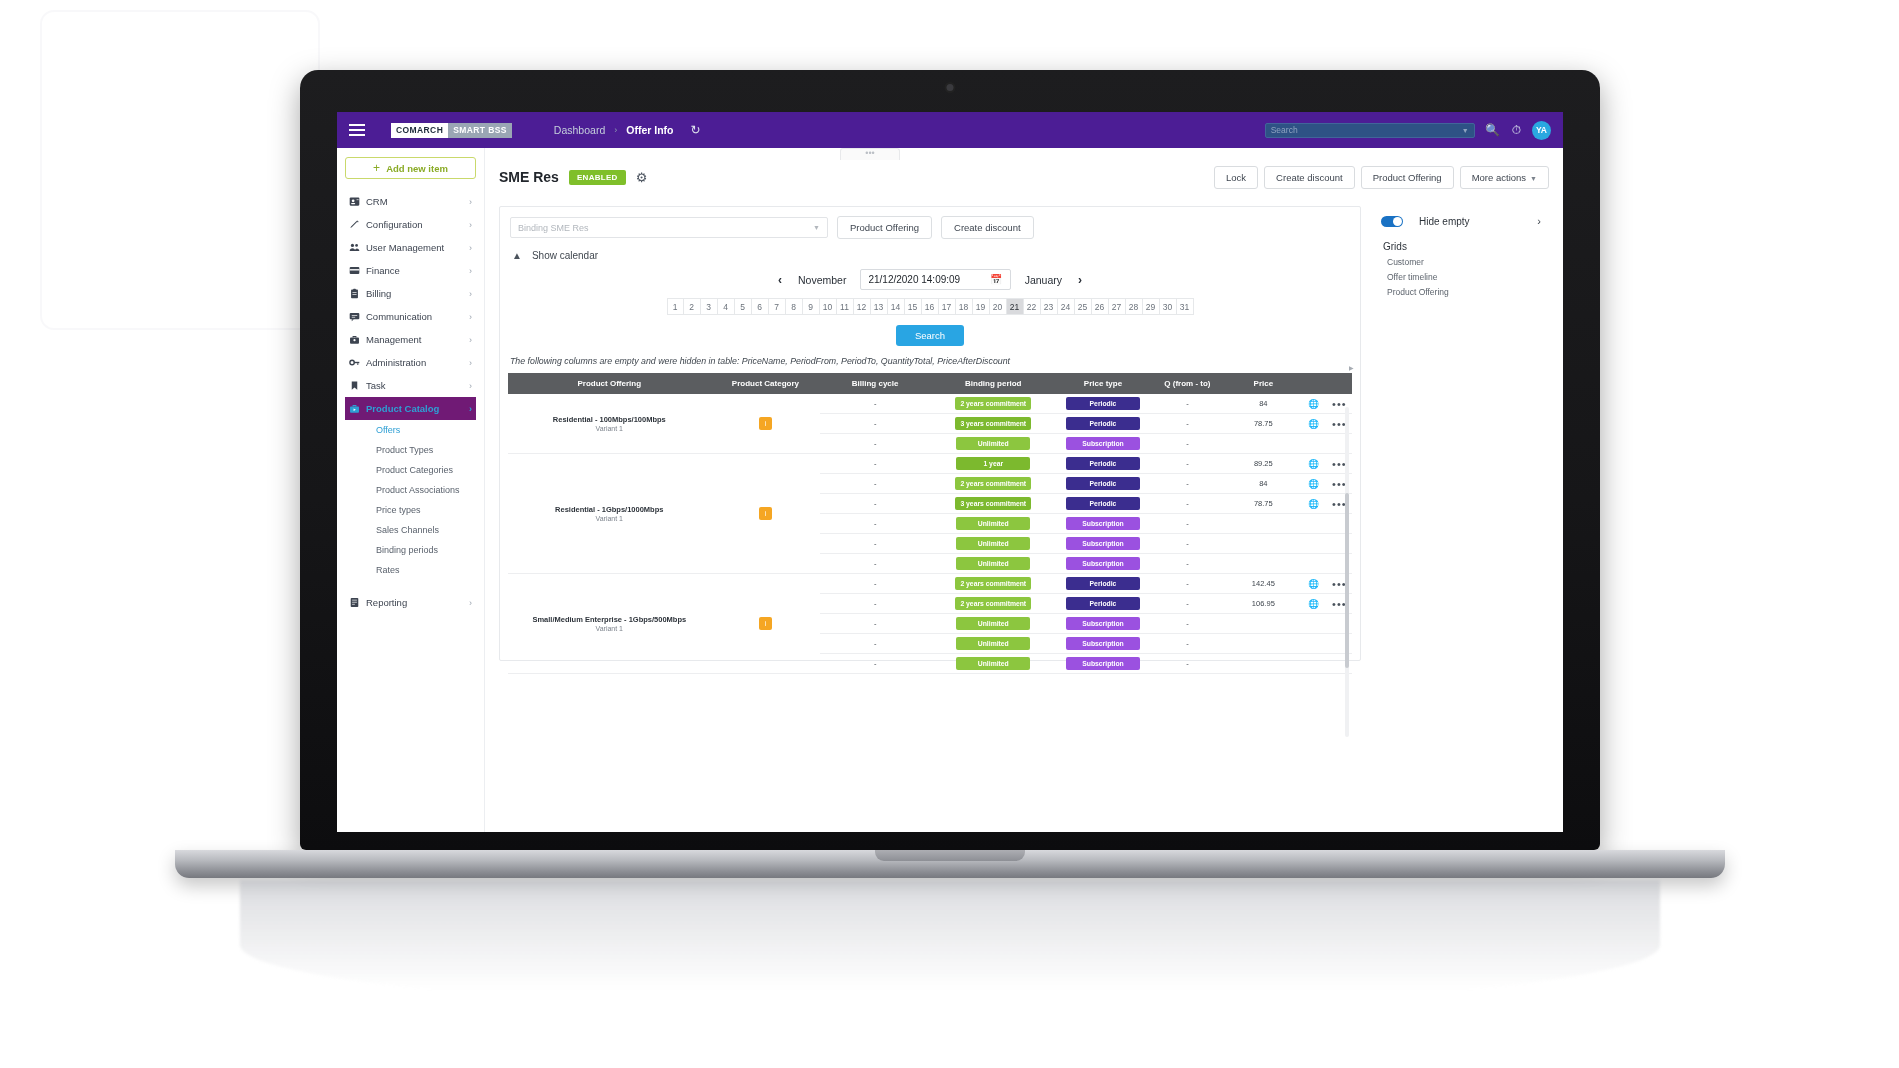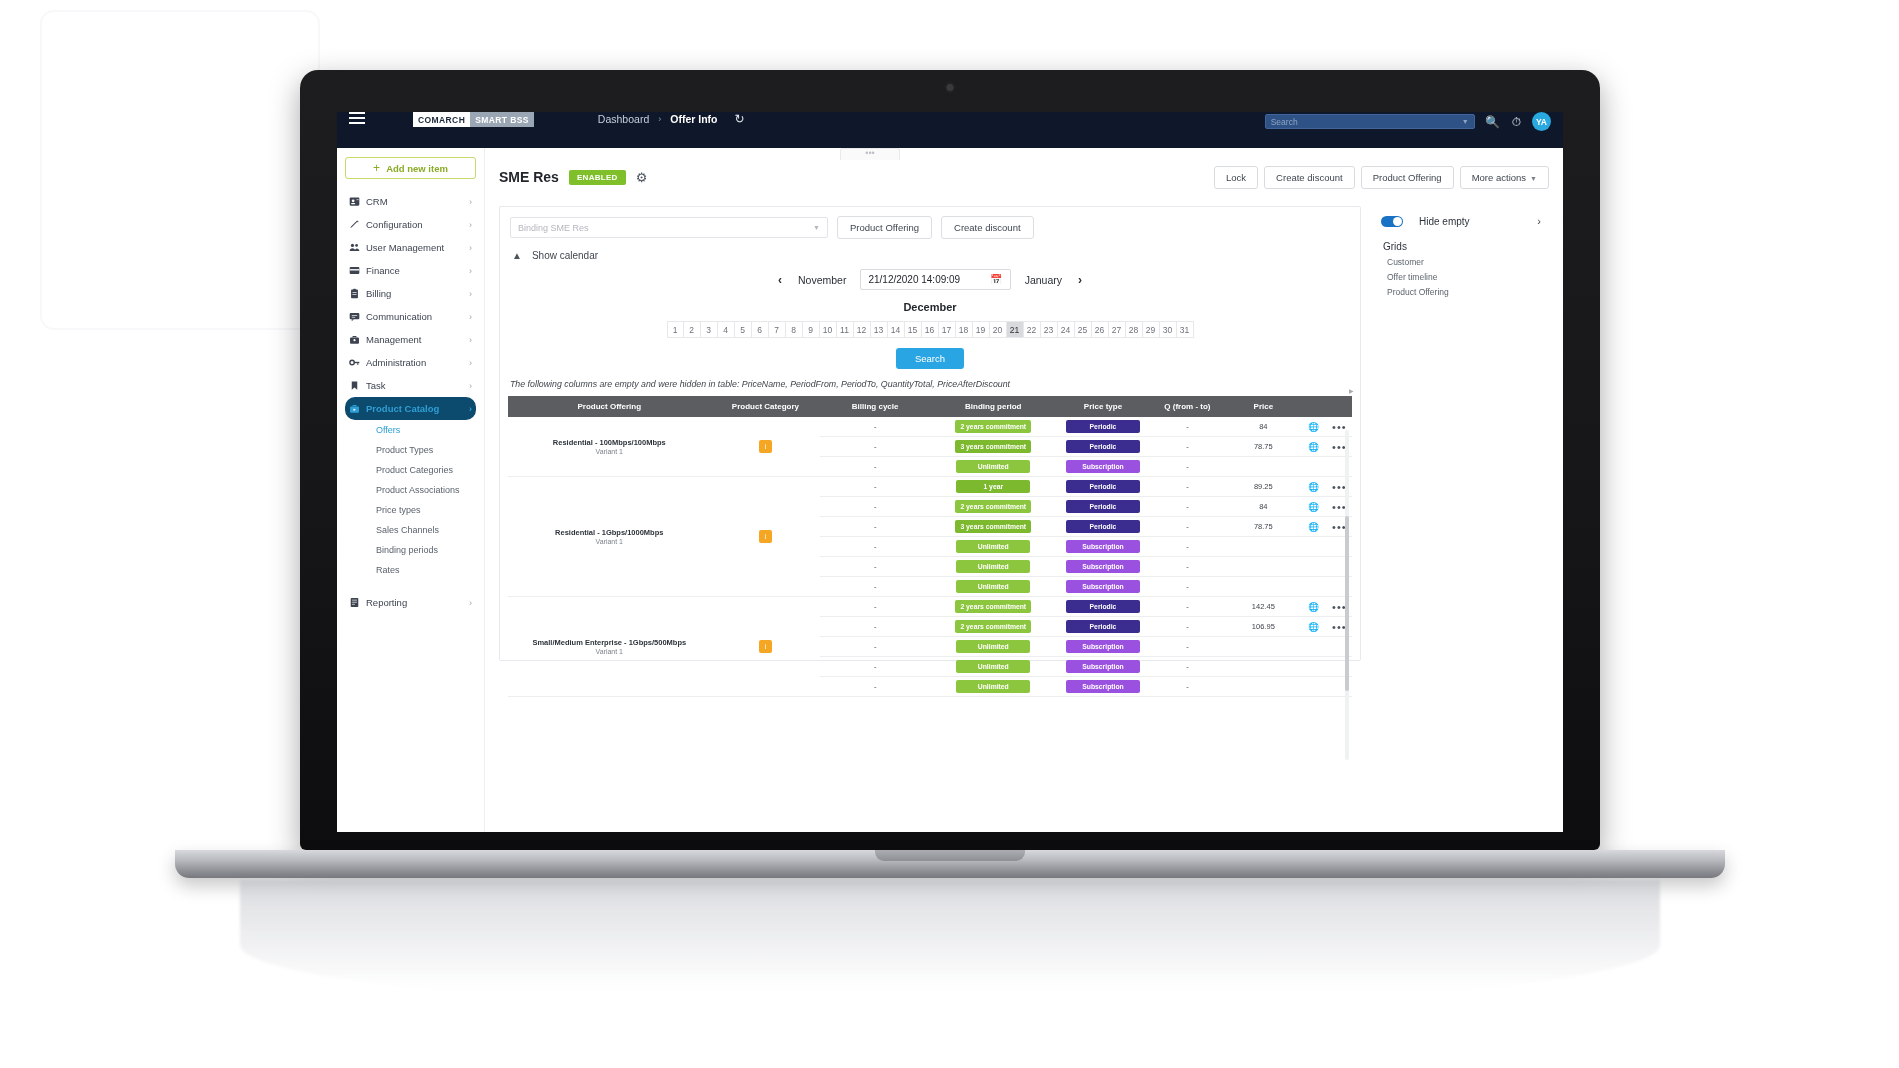--- a/index.html
+++ b/index.html
@@ -54,21 +54,21 @@
     filter: blur(1.5px);
   }
   .bg-ghost {
     position:absolute; left:40px; top:10px; width:280px; height:320px;
     border: 2px solid #f3f3f5; border-radius:14px; opacity:.55;
   }
 
   
   .app-header {
     position:absolute; left:0; top:0; width:100%; height:36px;
-    background:#0f172a; display:flex; align-items:flex-start; padding:0 12px;gap:22px;
+    background:#4c1d95; display:flex; align-items:center; padding:0 12px;
   }
   .burger { width:16px; height:12px; margin-right:26px; cursor:pointer; position:relative; }
   .burger i { position:absolute; left:0; width:100%; height:2px; background:#fff; }
   .burger i:nth-child(1){top:0}.burger i:nth-child(2){top:5px}.burger i:nth-child(3){top:10px}
 
   .logo { display:flex; align-items:center; height:15px; margin-right:42px; }
   .logo-a { background:#fff; color:#1d2a3a; font-size:8.5px; font-weight:bold;
             letter-spacing:.4px; padding:2.5px 5px; }
   .logo-b { background:#9aa6b4; color:#ffffff; font-size:8.5px; font-weight:bold;
             letter-spacing:.4px; padding:2.5px 5px; }
@@ -105,21 +105,21 @@
   }
   .add-new .plus { font-size:12px; font-weight:normal; }
 
   .nav-item {
     display:flex; align-items:center; height:23px; padding:0 4px;
     font-size:9.5px; color:#3d4450; cursor:pointer; position:relative;
   }
   .nav-item .ic { width:17px; display:flex; align-items:center; color:#3d4450; }
   .nav-item .lbl { flex:1; }
   .nav-item .arw { color:#9aa3ae; font-size:9px; }
-  .nav-item.active { background:#0c4a6e; color:#2e9fd4; font-weight:bold;border-radius:10px; }
+  .nav-item.active { background:#701a75; color:#2e9fd4; font-weight:bold; }
   .nav-item.active .ic svg { fill:#2e9fd4; }
   .nav-item.active .arw { color:#2e9fd4; }
 
   .sub-item {
     height:20px; padding-left:31px; display:flex; align-items:center;
     font-size:9px; color:#5a626d; cursor:pointer;
   }
   .sub-item.sel { color:#2e9fd4; }
   .nav-gap { height:11px; }
 
@@ -501,21 +501,20 @@
             <span class="cal-arrow">‹</span>
             <span class="cal-month">November</span>
             <div class="cal-date-box">
               <span class="val">21/12/2020 14:09:09</span>
               <span class="cal-ic">📅</span>
             </div>
             <span class="cal-month">January</span>
             <span class="cal-arrow">›</span>
           </div>
 
-          <div class="cal-title">December</div>
 
           <div class="days">
               <div class="day">1</div>
               <div class="day">2</div>
               <div class="day">3</div>
               <div class="day">4</div>
               <div class="day">5</div>
               <div class="day">6</div>
               <div class="day">7</div>
               <div class="day">8</div>

